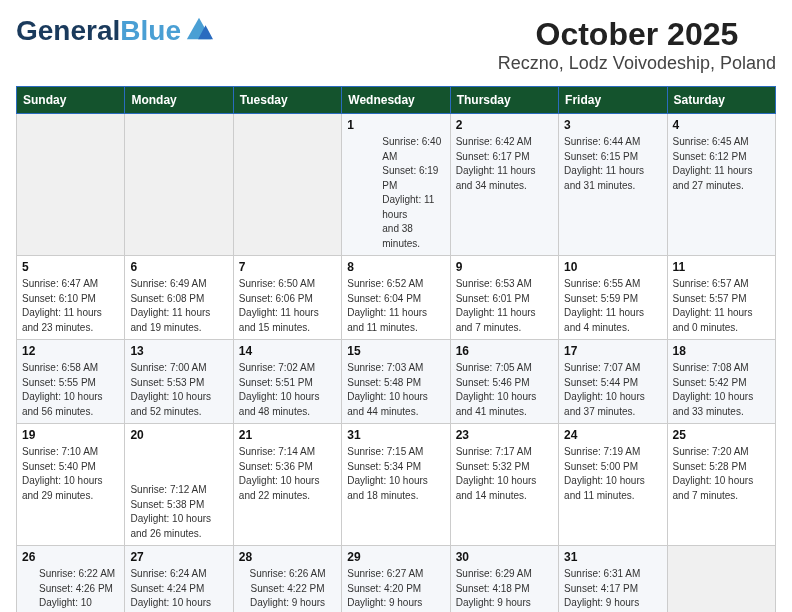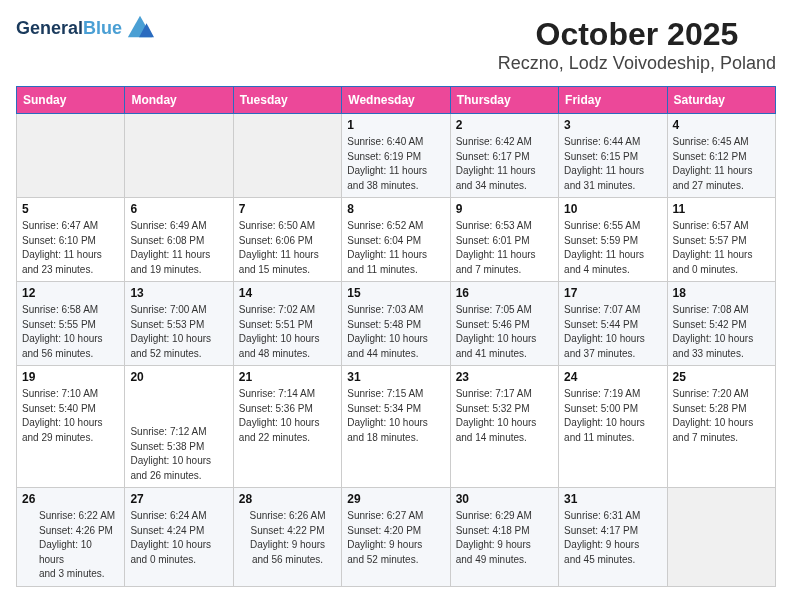--- a/index.html
+++ b/index.html
@@ -14,21 +14,21 @@
       display: flex;
       justify-content: space-between;
       align-items: flex-start;
       margin-bottom: 12px;
     }
     .logo {
       display: flex;
       align-items: center;
     }
     .logo-text {
-      font-size: 18px;
+      font-size: 28px;
       font-weight: bold;
       color: #1a3a5c;
       line-height: 1.1;
     }
     .logo-text span {
       color: #4a9fd4;
     }
     .logo-icon {
       width: 28px;
       height: 28px;
@@ -46,21 +46,21 @@
     .subtitle {
       font-size: 18px;
       color: #444;
     }
     table {
       width: 100%;
       border-collapse: collapse;
       font-size: 11px;
     }
     thead tr th {
-      background: #ec4899;
+      background: #14532d;
       color: #fff;
       font-weight: bold;
       text-align: left;
       padding: 6px 6px;
       font-size: 12px;
       border: 1px solid #2a6bbf;
     }
     tbody tr {
       height: 80px;
       vertical-align: top;
@@ -125,21 +125,21 @@
         <th>Saturday</th>
       </tr>
   </thead>
   <tbody id="calendar-body">
   <tr>
         <td class="empty-cell"></td>
         <td class="empty-cell"></td>
         <td class="empty-cell"></td>
         <td>
           <div class="day-num">1</div>
-          <div class="day-info" style="white-space: pre-line;">Sunrise: 6:40 AM
+          <div class="day-info" style="white-space: pre-line; margin-left: 35px;">Sunrise: 6:40 AM
 Sunset: 6:19 PM
 Daylight: 11 hours
 and 38 minutes.</div>
         </td>
         <td>
           <div class="day-num">2</div>
           <div class="day-info" style="white-space: pre-line;">Sunrise: 6:42 AM
 Sunset: 6:17 PM
 Daylight: 11 hours
 and 34 minutes.</div>

